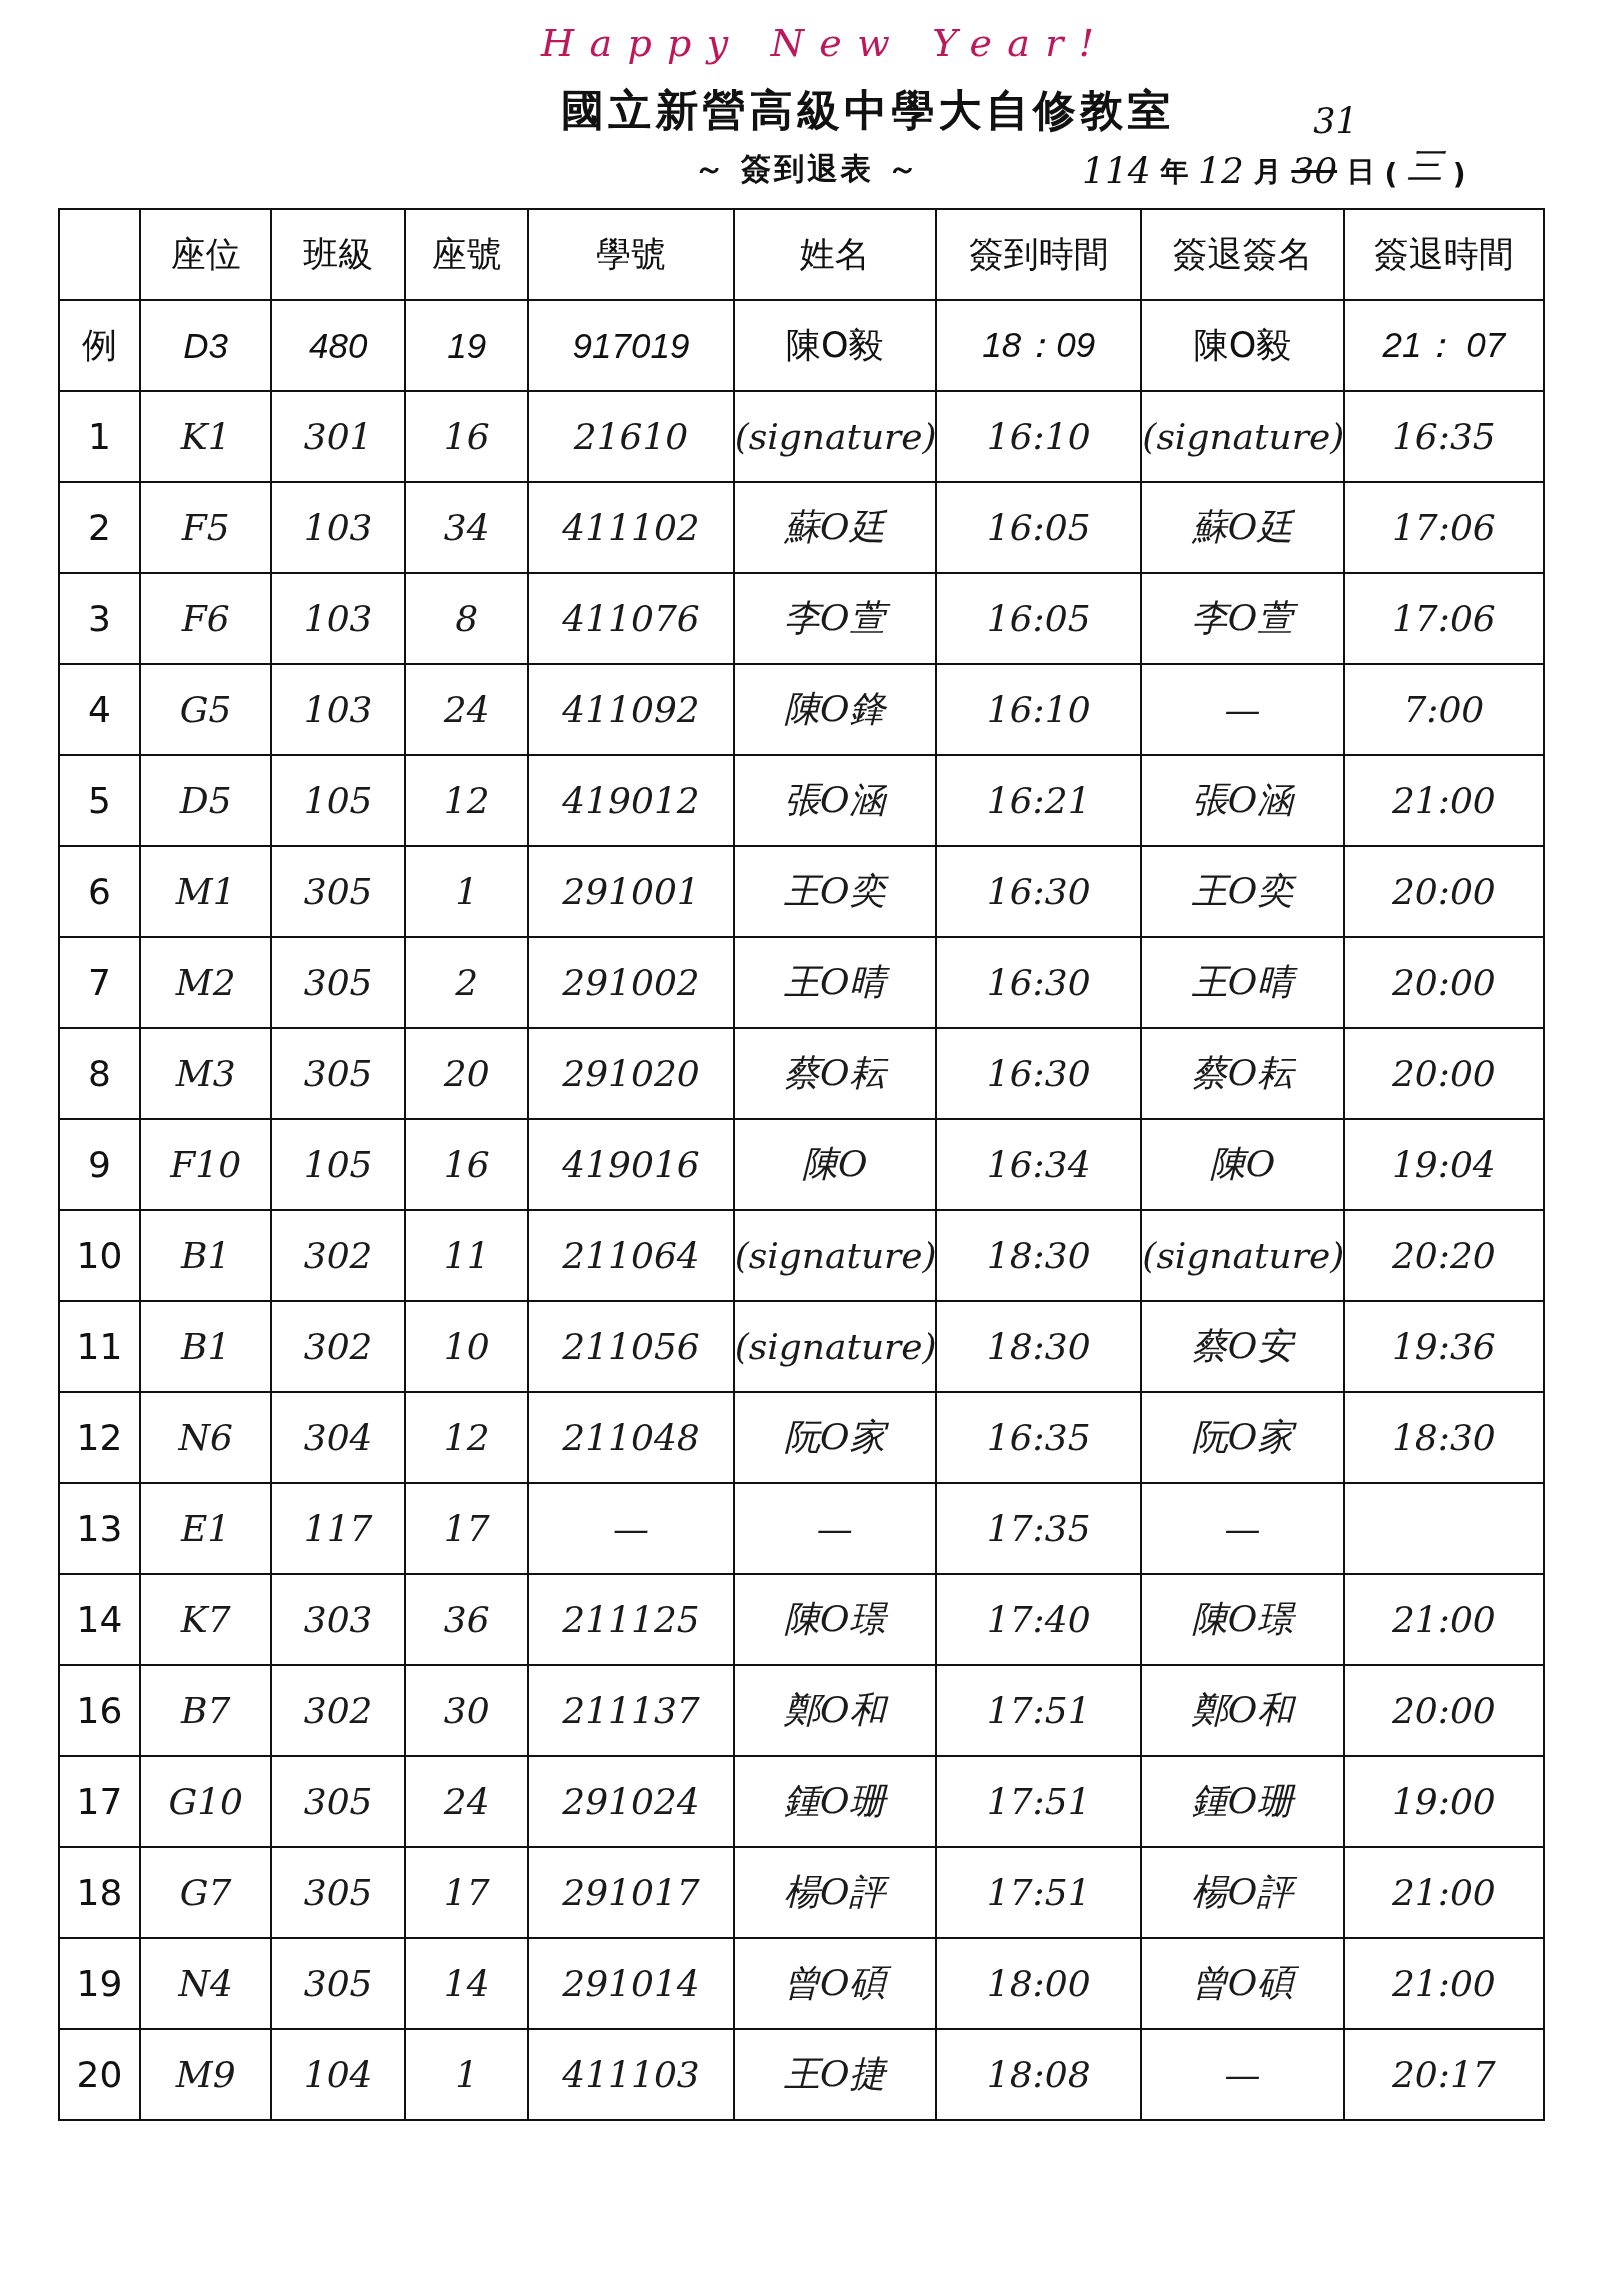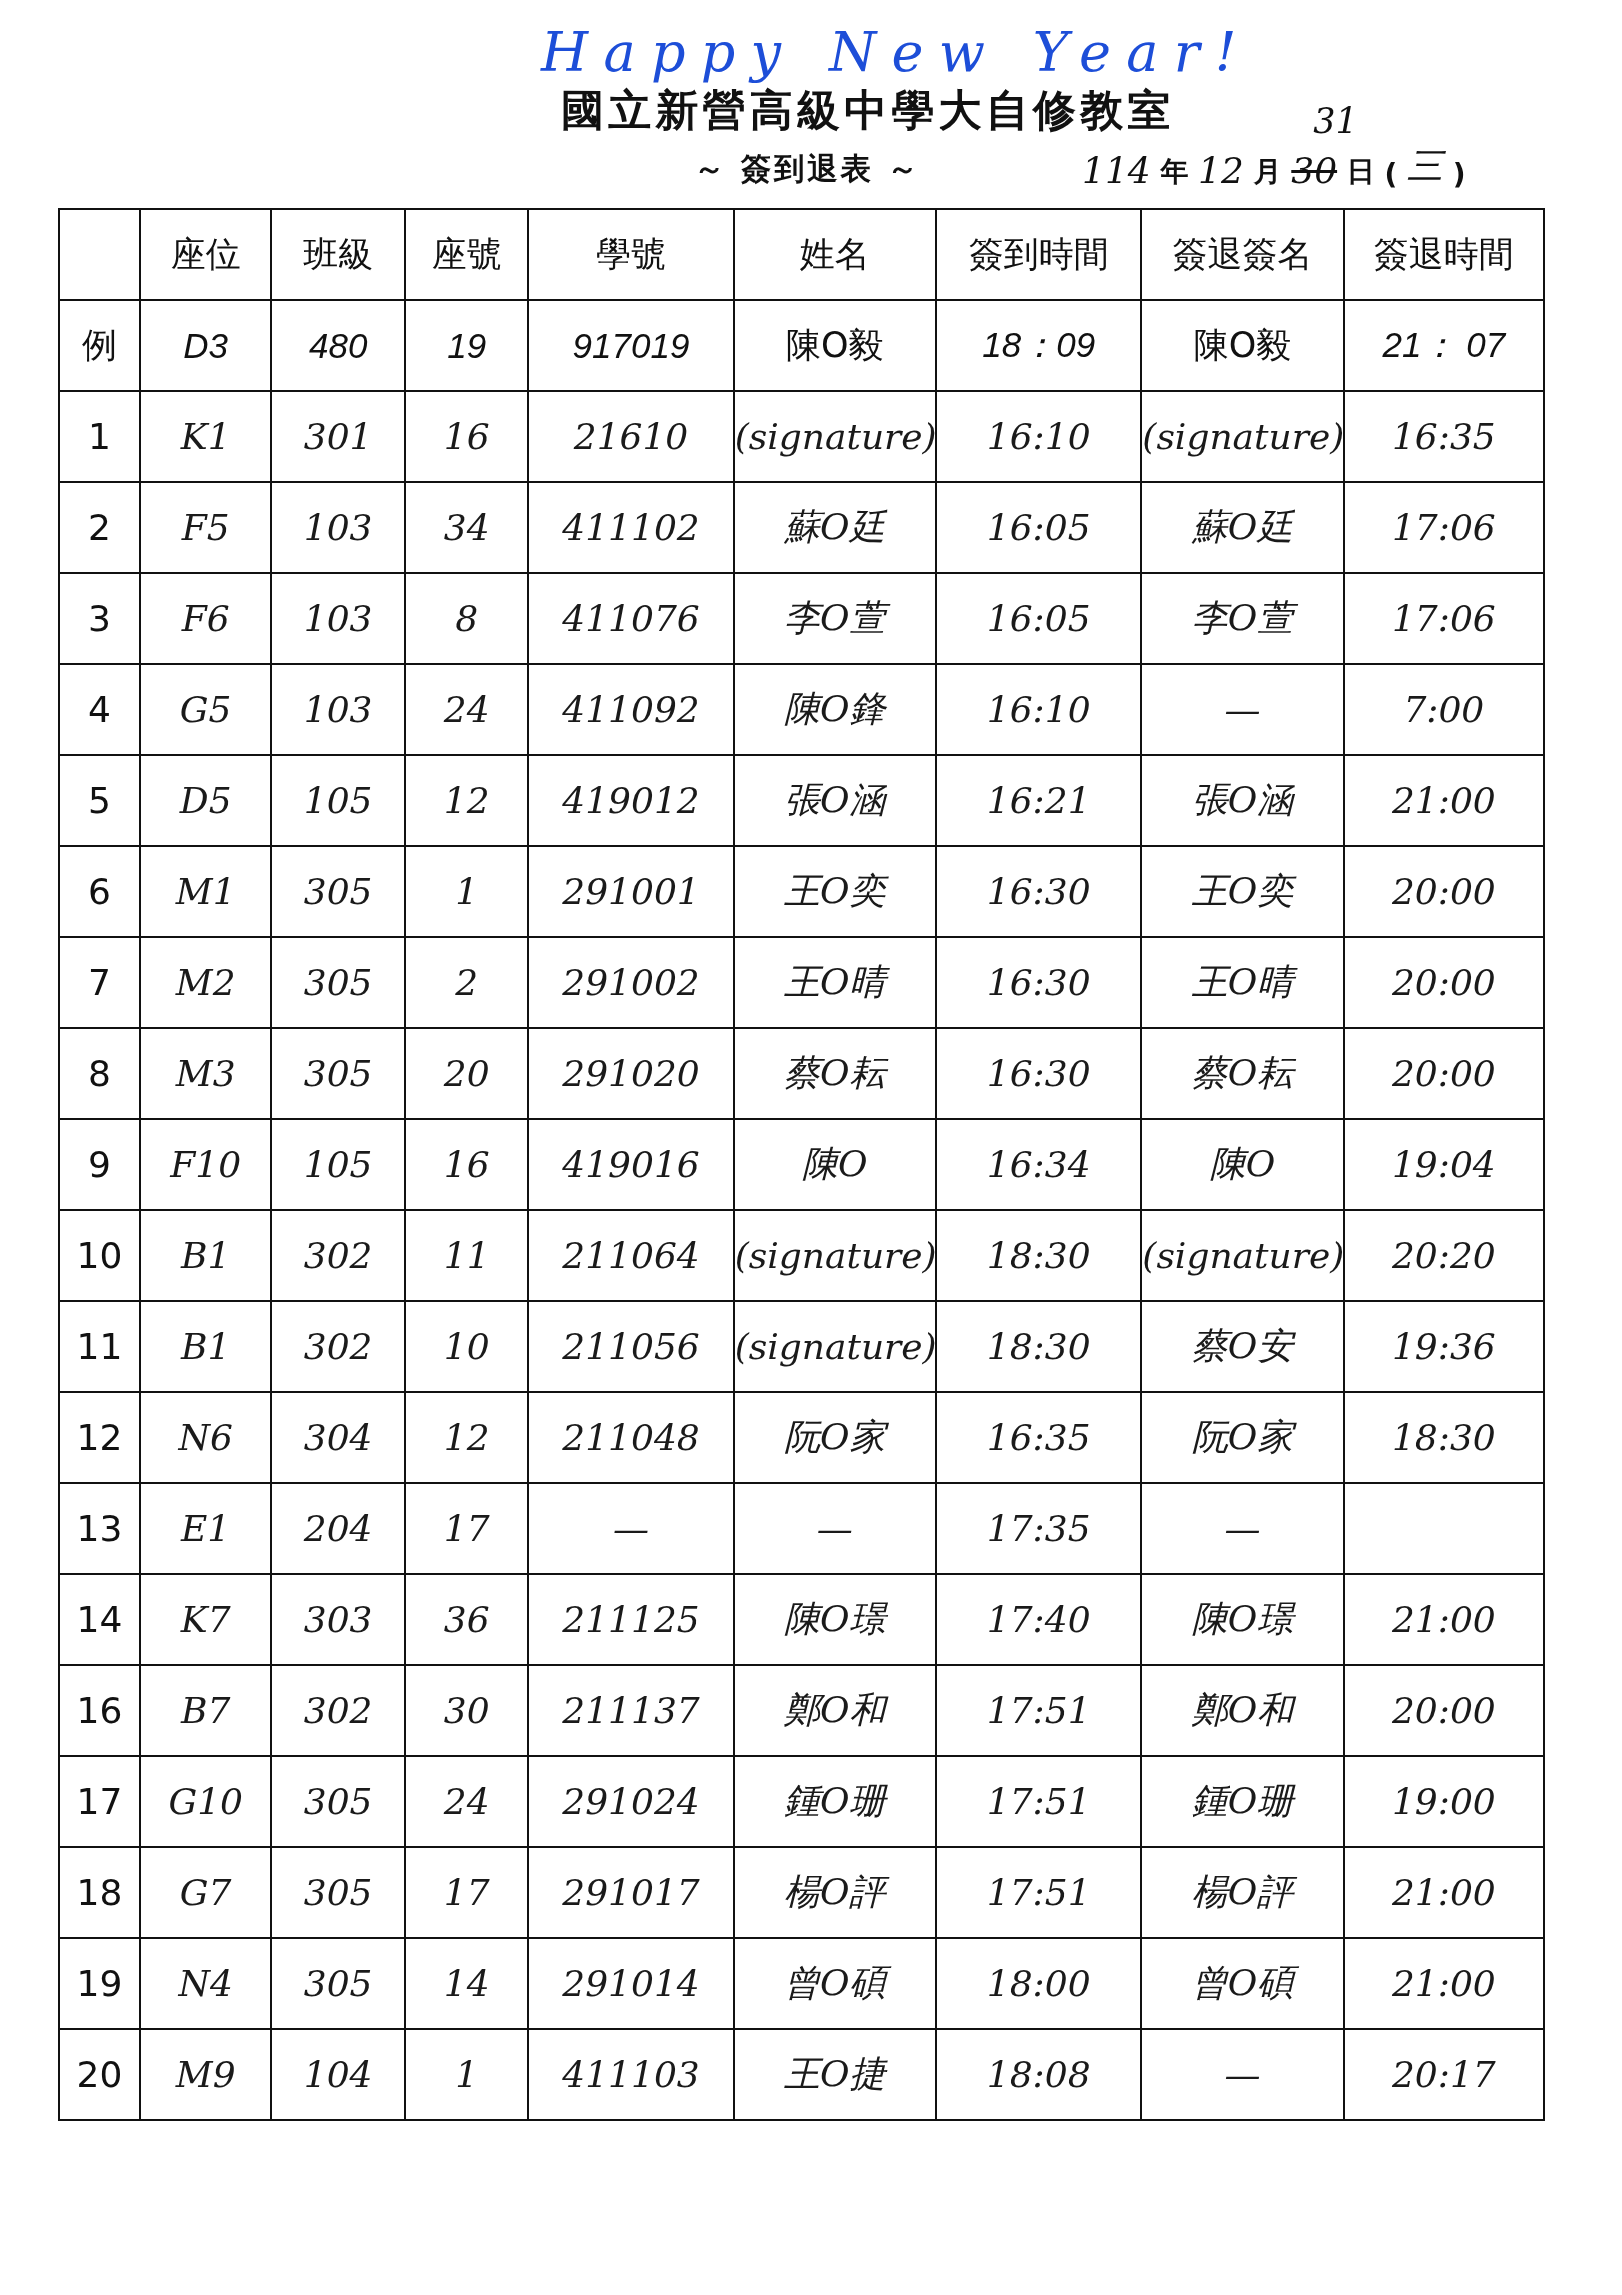--- a/index.html
+++ b/index.html
@@ -2,22 +2,22 @@
 <html style="font-size:11px"><head>
 <meta charset="utf-8">
 <style>
   html, body { margin: 0; padding: 0; background: #ffffff; }
   body {
     width: 1623px; height: 2295px; position: relative; overflow: hidden;
     font-family: "DejaVu Sans", sans-serif; color: #111;
   }
   .handwrite { font-family: "DejaVu Serif", serif; font-style: italic; color: #1a1a1a; }
   .greeting {
-    position: absolute; left: 541px; top: 21px; font-size: 54px; letter-spacing: 15.3px;
-    font-family: "DejaVu Serif", serif; font-weight: 300; color: #1d4ed8;
+    position: absolute; left: 541px; top: 21px; font-size: 38px; letter-spacing: 15.3px;
+    font-family: "DejaVu Serif", serif; font-weight: 300; color: #be185d;
   }
   .title {
     position: absolute; left: 541px; top: 82px; font-size: 43px; font-weight: bold; letter-spacing: 4.2px; margin-left: 20px;
   }
   .subtitle-row {
     position: absolute; left: 694px; top: 149px; height: 55px; display: flex; 
     font-size: 30.5px; font-weight: bold;
   }
   .subtitle-row .sub { letter-spacing: 2.8px; }
   .date {
@@ -232,21 +232,21 @@
         <td class="handwrite">12</td>
         <td class="handwrite">211048</td>
         <td class="handwrite">阮O家</td>
         <td class="handwrite">16:35</td>
         <td class="handwrite">阮O家</td>
         <td class="handwrite">18:30</td>
       </tr>
       <tr class="entry">
         <td class="idx">13</td>
         <td class="handwrite">E1</td>
-        <td class="handwrite">204</td>
+        <td class="handwrite">117</td>
         <td class="handwrite">17</td>
         <td class="handwrite">—</td>
         <td class="handwrite">—</td>
         <td class="handwrite">17:35</td>
         <td class="handwrite">—</td>
         <td class="handwrite"></td>
       </tr>
       <tr class="entry">
         <td class="idx">14</td>
         <td class="handwrite">K7</td>

